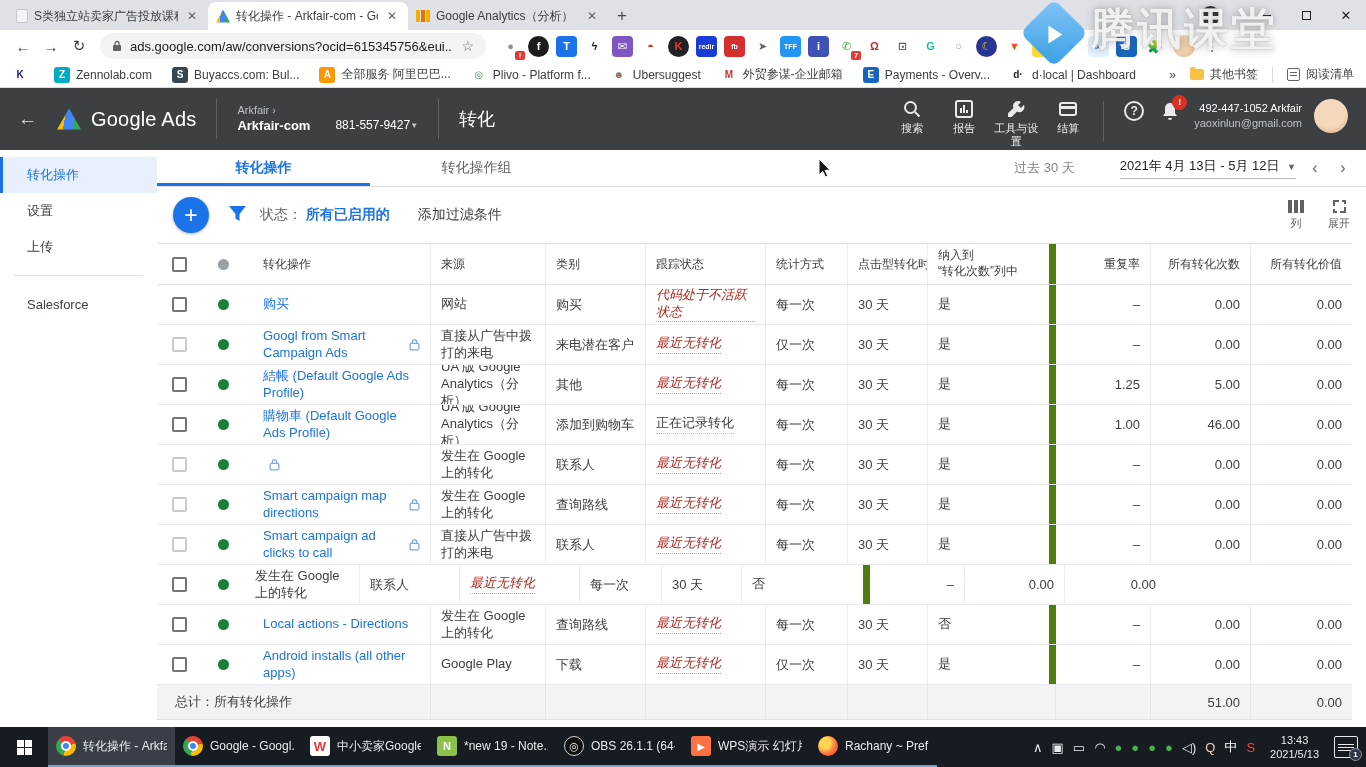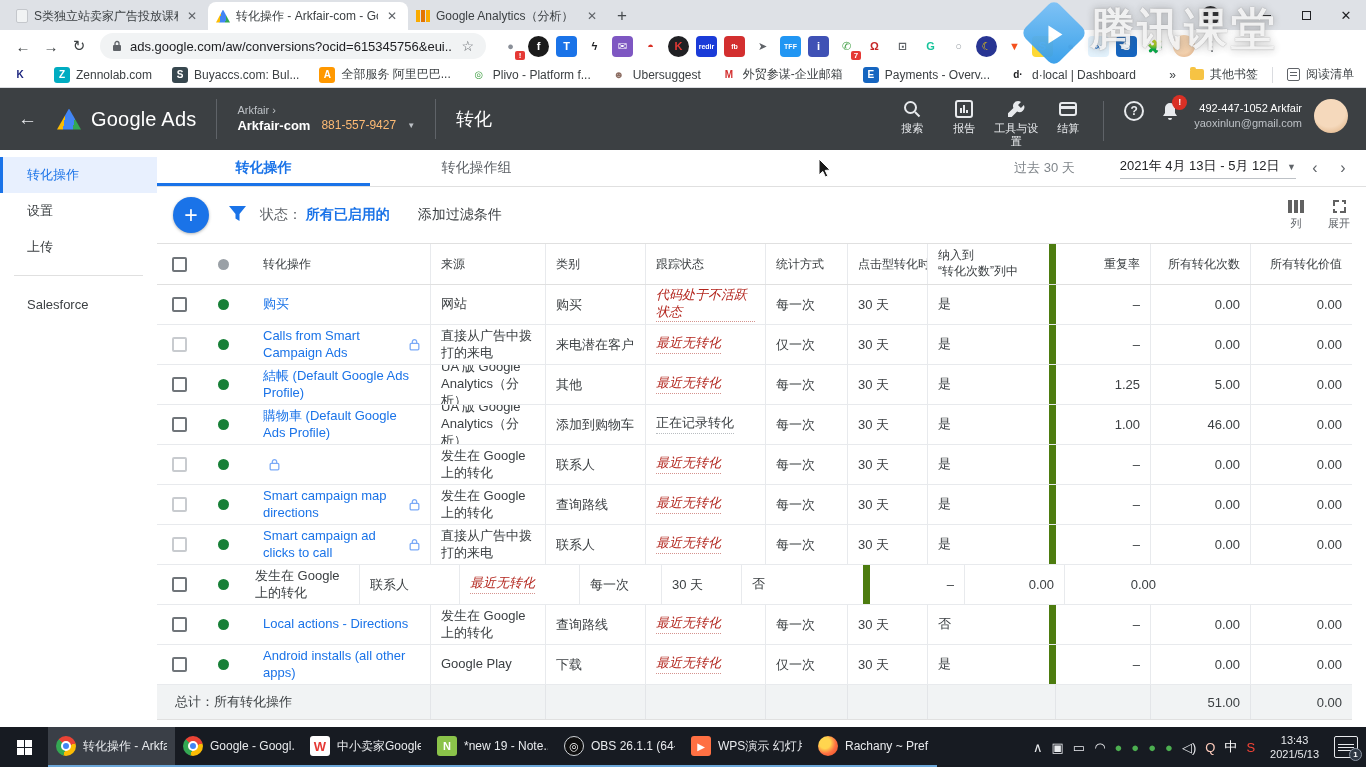--- a/index.html
+++ b/index.html
@@ -50,22 +50,22 @@
   .list-icon::before { content:""; position:absolute; left:2px; top:3px; width:7px; height:1px; background:#5f6368; box-shadow:0 3px 0 #5f6368; }
 
   
   .adsheader { height:62px; background:#3c4043; display:flex; align-items:center; padding:0 18px; color:#fff; overflow:hidden; }
   .back-arrow { font-size:19px; color:#e8eaed; margin-right:20px; }
   .gads-logo { width:24px; height:21px; background:linear-gradient(100deg,#fbbc04 0 34%,#4285f4 34% 70%,#34a853 70% 100%); clip-path:polygon(50% 0,100% 100%,0 100%); margin-right:10px; }
   .brand { font-size:20px; font-weight:400; color:#fff; letter-spacing:.2px; }
   .hdr-div { width:1px; height:40px; background:#5f6368; margin:0 20px; }
   .crumbs { line-height:1.25; }
   .crumb-top { font-size:11px; color:#bdc1c6; }
-  .crumb-bottom { font-size:13px; color:#fff; font-weight:bold; display:flex; gap:11px; align-items:center; }
-  .crumb-id { color:#fdba74; font-weight:normal; font-size:12px; }
+  .crumb-bottom { font-size:13px; color:#fff; font-weight:bold; display:flex; gap:0; align-items:center; }
+  .crumb-id { color:#ffffff; font-weight:normal; font-size:12px;margin-left:25px; }
   .crumb-caret { font-size:8px; color:#bdc1c6; }
   .page-title { font-size:18px; color:#fff; }
   .hdr-right { margin-left:auto; display:flex; align-items:flex-start; gap:2px; padding-top:8px; }
   .hdr-tool { display:flex; flex-direction:column; align-items:center; width:50px; gap:3px; font-size:11px; color:#e8eaed; text-align:center; line-height:1.15; }
   .hdr-tool svg { display:block; }
   .hdr-sep { width:1px; height:40px; background:#5f6368; margin:2px 8px 0; }
   .help-icon { width:20px; height:20px; border:2px solid #e8eaed; border-radius:50%; font-size:12px; font-weight:bold; color:#e8eaed; display:flex; align-items:center; justify-content:center; margin:2px 10px 0; }
   .bell-wrap { position:relative; margin:2px 12px 0 4px; }
   .bell-badge { position:absolute; top:-6px; right:-7px; background:#d93025; color:#fff; width:15px; height:15px; border-radius:50%; font-size:9px; font-weight:bold; display:flex; align-items:center; justify-content:center; }
   .account { text-align:right; font-size:11px; line-height:1.35; margin-top:2px; }
@@ -555,21 +555,21 @@
         </div>
 
         <div class="trow locked-row">
           <div class="cell c1">
             <span class="checkbox"></span>
           </div>
           <div class="cell c2">
             <span class="dot"></span>
           </div>
           <div class="cell c3">
-            <span class="name-link">Calls from Smart Campaign Ads</span>
+            <span class="name-link">Googl from Smart Campaign Ads</span>
             <span class="lock-badge">
               <svg width="11" height="13" viewBox="0 0 10 12">
                 <rect x="1" y="5" width="8" height="6" rx="1" fill="none" stroke="#7baaf7" stroke-width="1.2"></rect>
                 <path d="M3 5V3.5a2 2 0 0 1 4 0V5" stroke="#7baaf7" stroke-width="1.2" fill="none"></path>
               </svg>
             </span>
           </div>
           <div class="cell c4">
             <span style="line-height:1.3">直接从广告中拨打的来电</span>
           </div>

